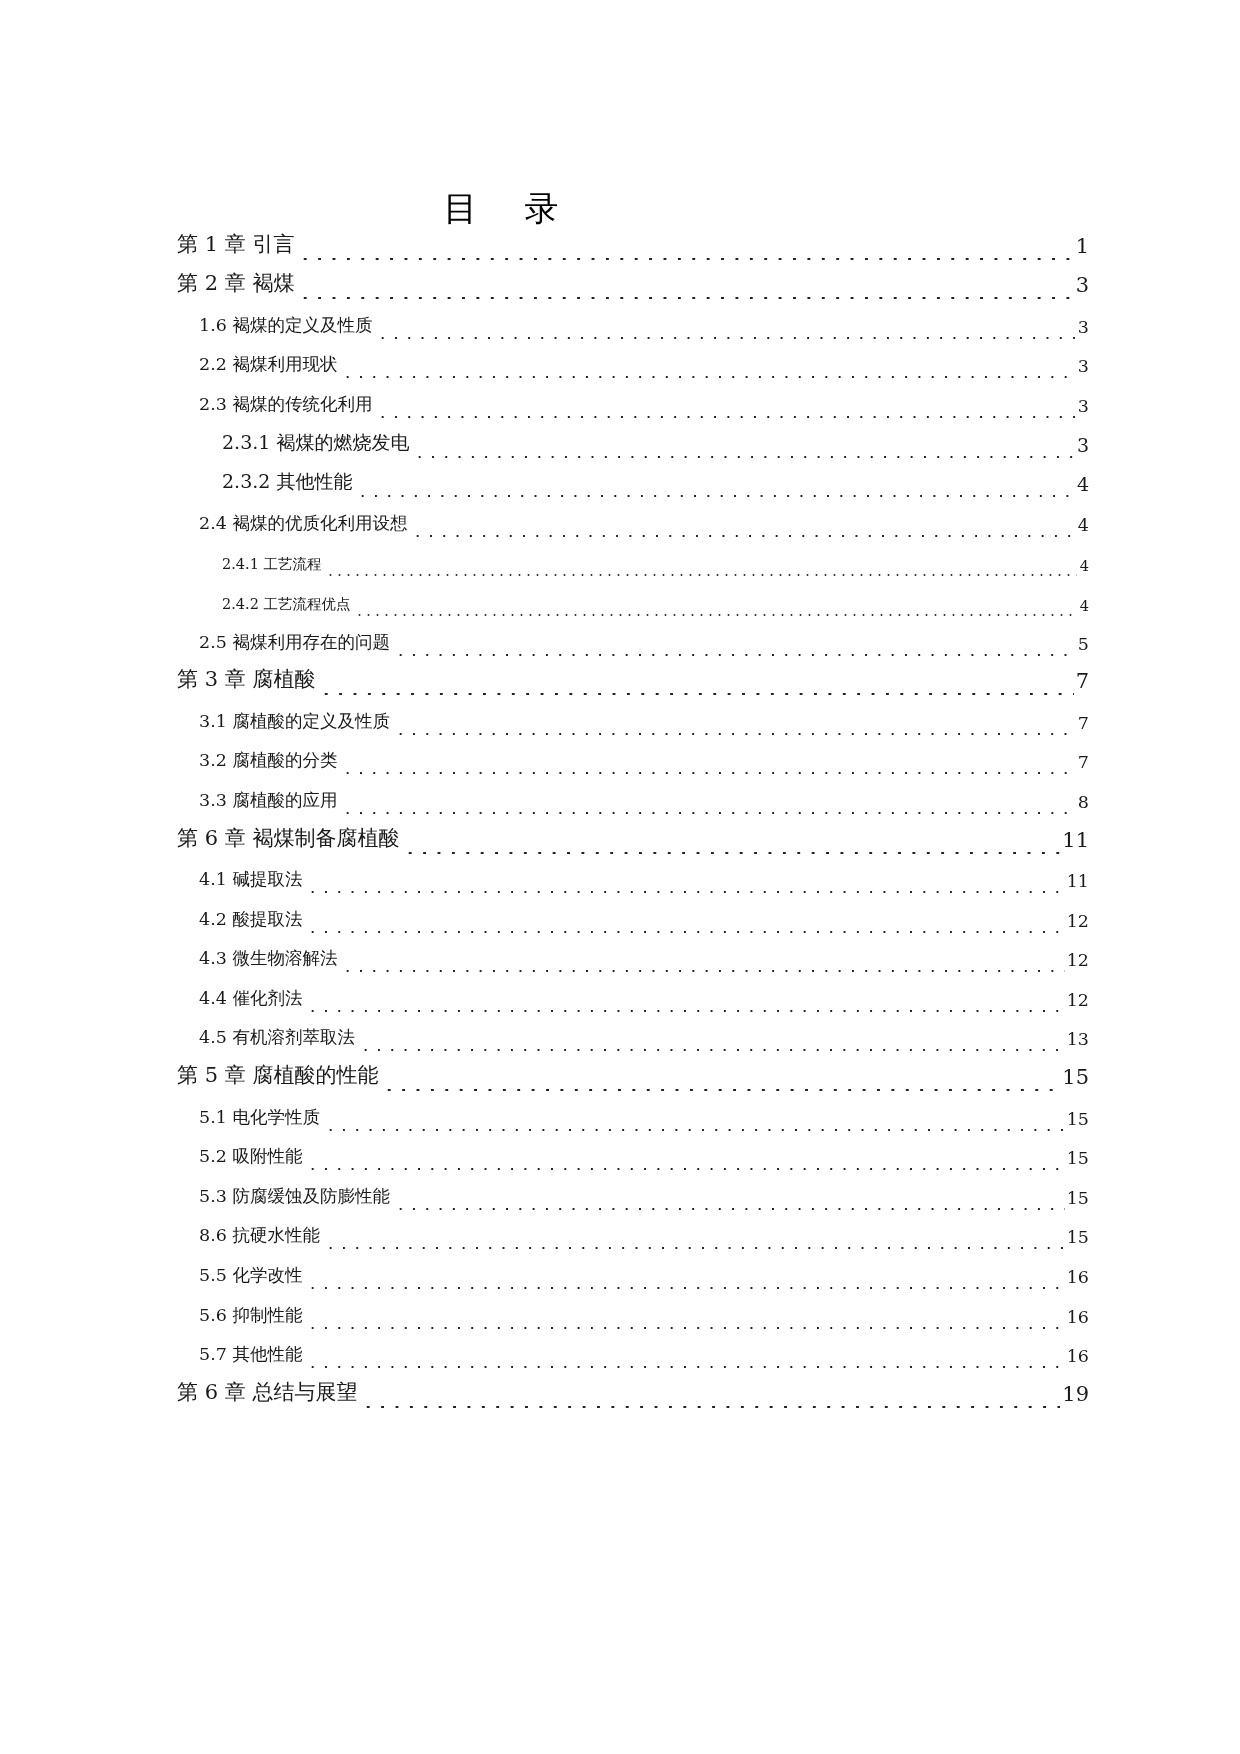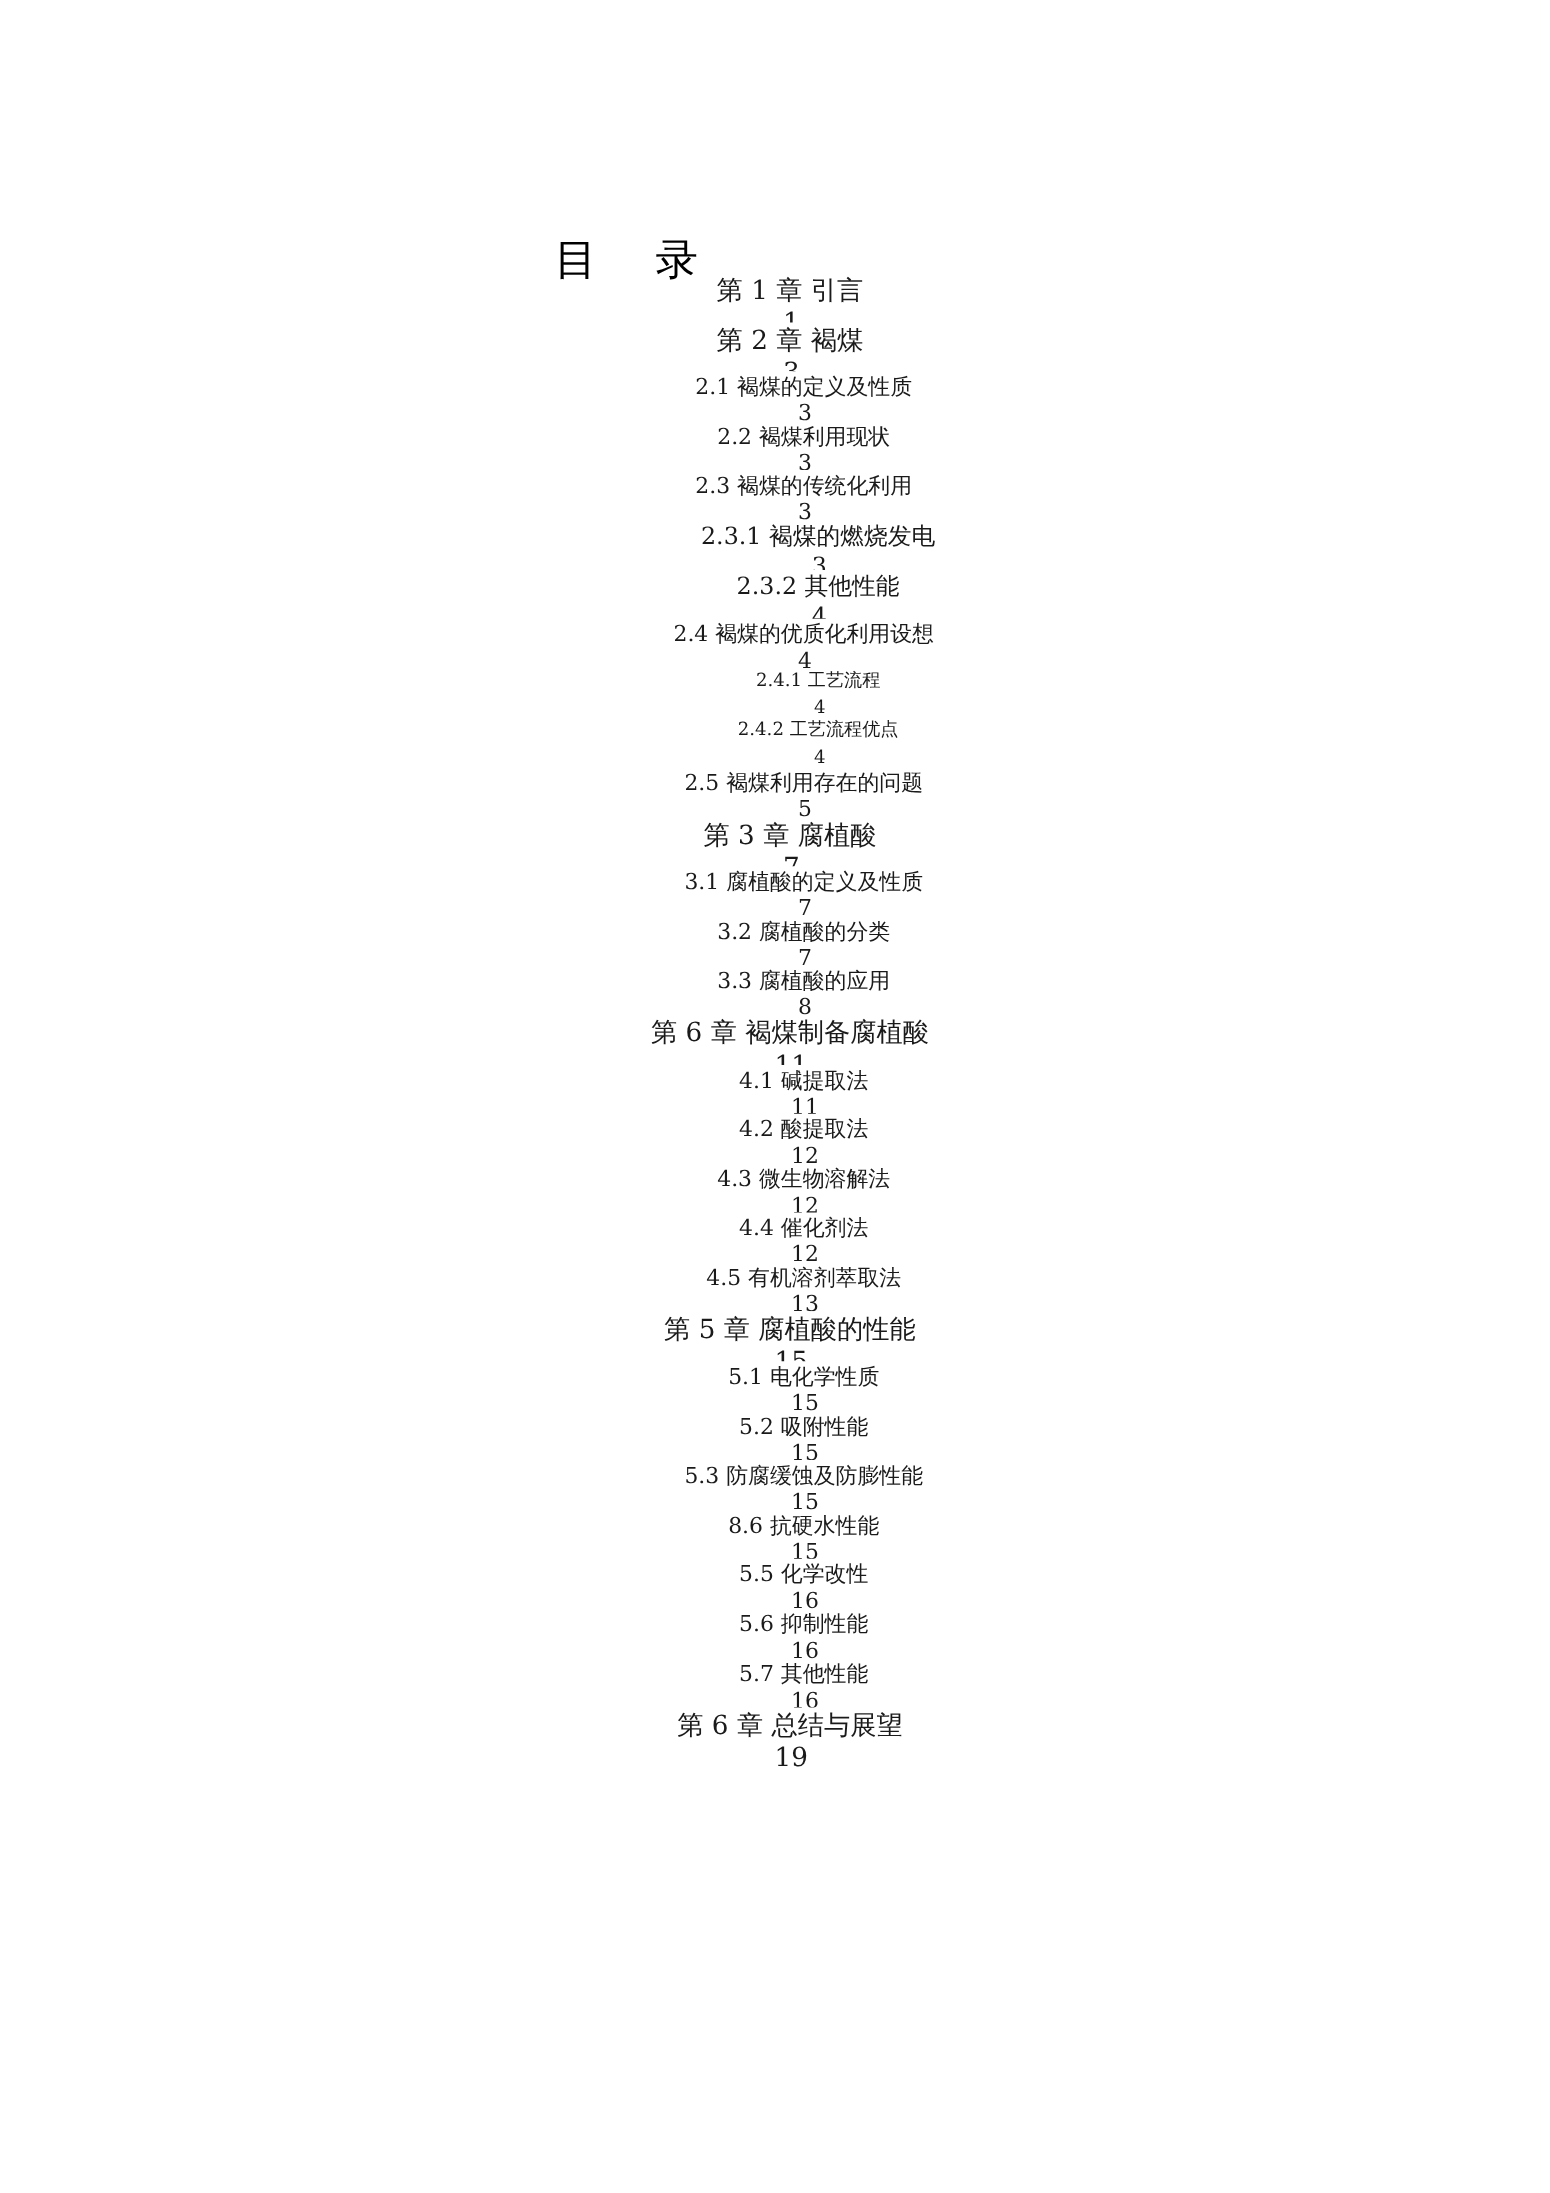--- a/index.html
+++ b/index.html
@@ -2,21 +2,21 @@
 <html><head>
 <meta charset="utf-8">
 <style>
   html, body { margin: 0; padding: 0; background: #ffffff; }
   body { width: 1240px; height: 1754px; position: relative; overflow: hidden;
          font-family: "DejaVu Serif", "Liberation Serif", serif; color: #1a1a1a; }
   .title { position: absolute; top: 188px; left: 0; width: 1020px; text-align: center;
            font-family: "DejaVu Sans", "Liberation Sans", sans-serif;
            font-size: 34px; letter-spacing: 18px; color: #000; line-height: 40px; }
   .toc { position: absolute; top: 218px; left: 177px; width: 912px; }
-  .row { position: relative; height: 39.6px; display: flex; align-items: center; flex-direction: column; }
+  .row { position: relative; height: 39.6px; display: flex; align-items: flex-end; }
   .row .label { white-space: nowrap; background: #fff; padding-right: 2px; position: relative; z-index: 1; }
   .row .dots { flex: 1; height: 20px; margin: 0 2px; position: relative; top: 4px;
                background-image: radial-gradient(circle, #222 1.2px, transparent 1.5px);
                background-size: 13.3px 6px; background-repeat: repeat-x; background-position: left bottom; }
   .row .page { white-space: nowrap; text-align: right; min-width: 10px; }
   .lvl1 { padding-left: 0; font-size: 21px; }
   .lvl2 { padding-left: 22px; font-size: 17.5px; }
   .lvl3 { padding-left: 45px; font-size: 19px; }
   .lvl3s { padding-left: 45px; font-size: 14.5px; }
   .lvl3s .dots { background-size: 9px 6px; background-image: radial-gradient(circle, #333 0.9px, transparent 1.2px); }
@@ -32,21 +32,21 @@
     <span class="label">第 1 章  引言</span>
     <span class="dots"></span>
     <span class="page">1</span>
   </div>
     <div class="row lvl1">
     <span class="label">第 2 章  褐煤</span>
     <span class="dots"></span>
     <span class="page">3</span>
   </div>
     <div class="row lvl2">
-    <span class="label">2.1 褐煤的定义及性质</span>
+    <span class="label">1.6 褐煤的定义及性质</span>
     <span class="dots"></span>
     <span class="page">3</span>
   </div>
     <div class="row lvl2">
     <span class="label">2.2 褐煤利用现状</span>
     <span class="dots"></span>
     <span class="page">3</span>
   </div>
     <div class="row lvl2">
     <span class="label">2.3 褐煤的传统化利用</span>

